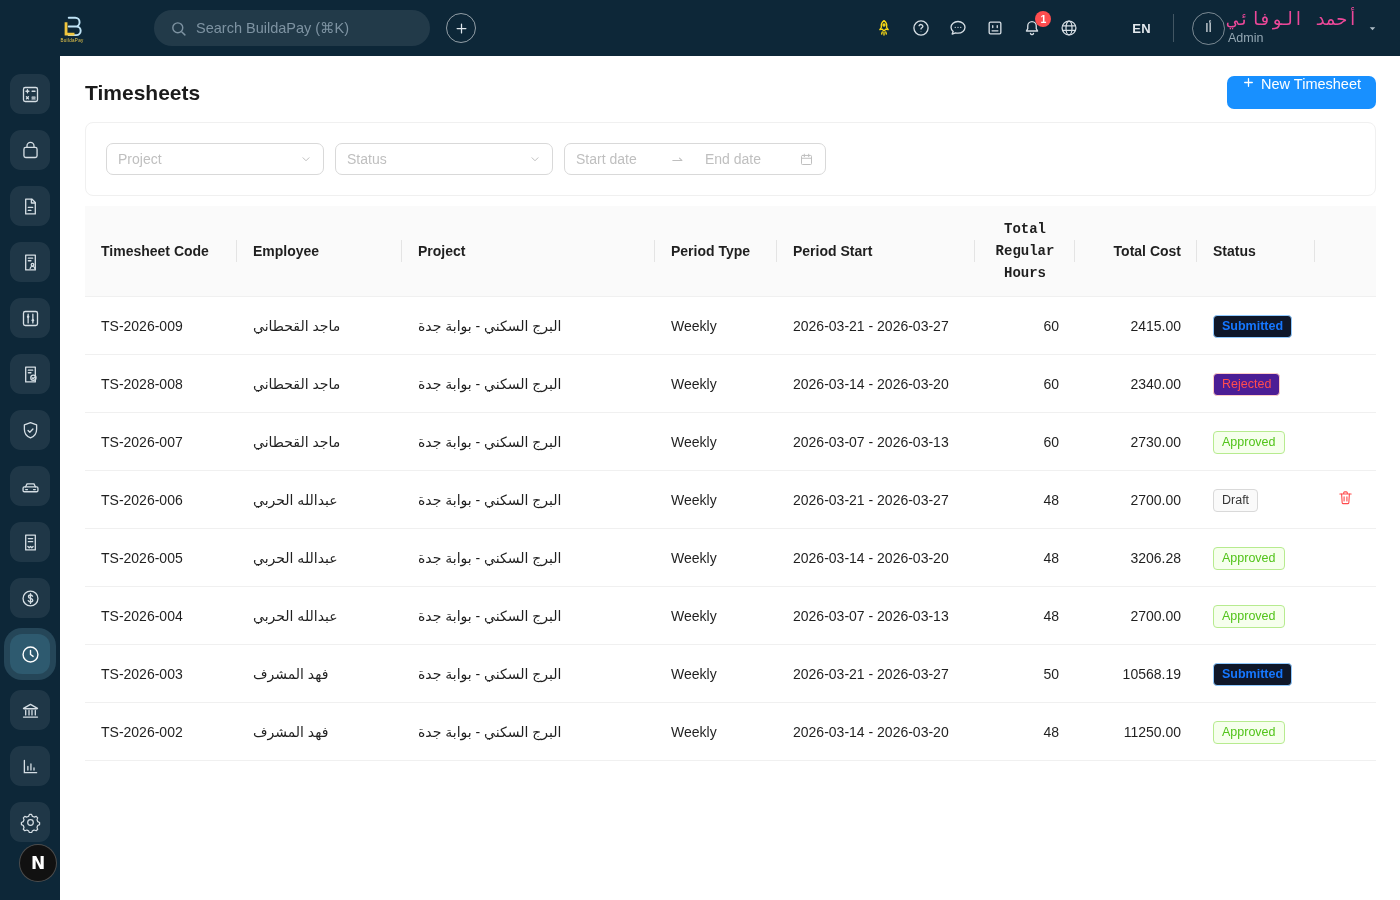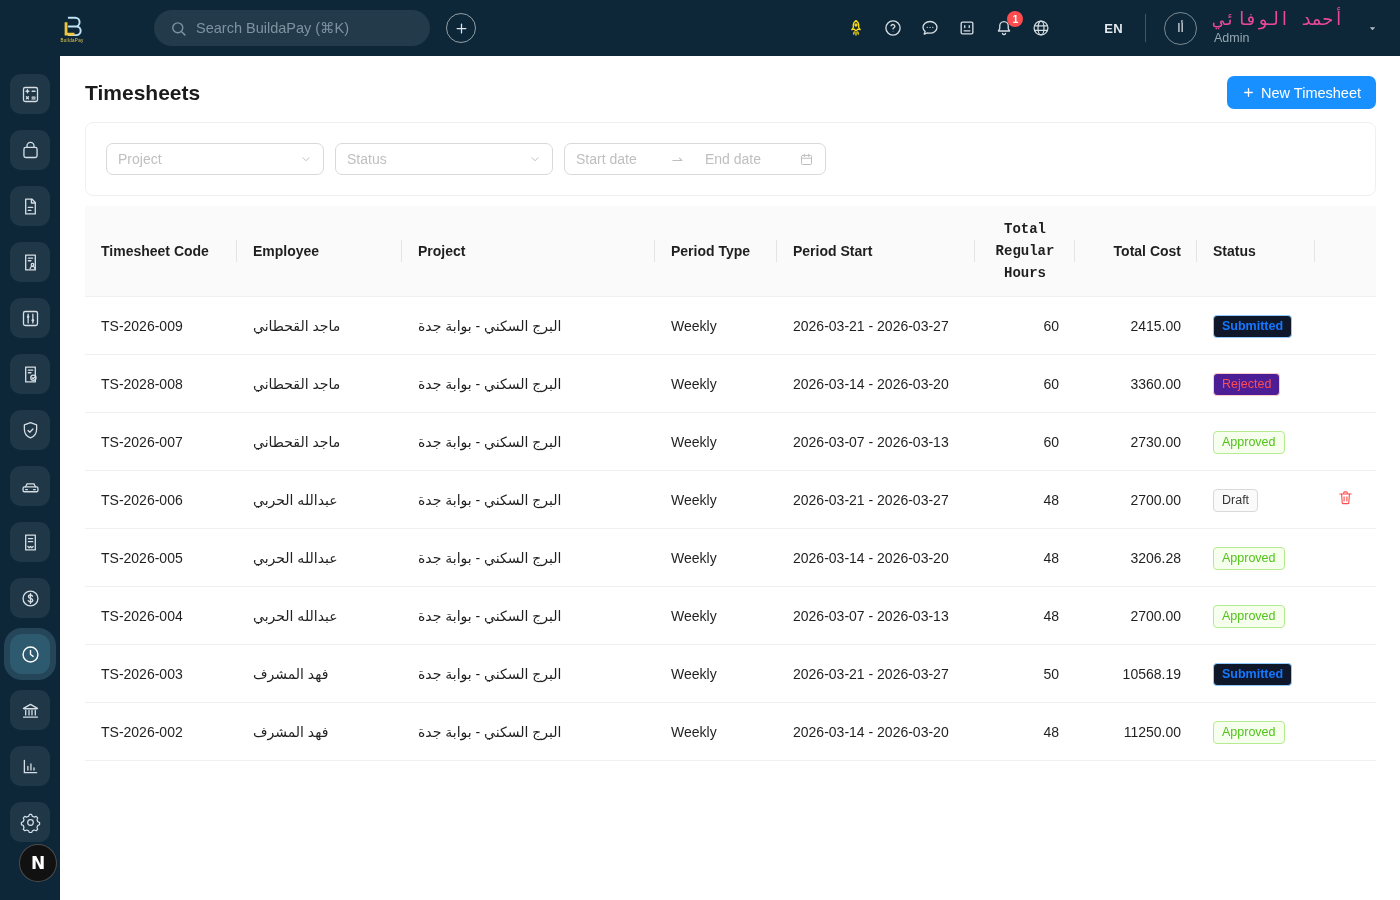--- a/index.html
+++ b/index.html
@@ -25,21 +25,21 @@
   .top-icons { display:flex; align-items:center; gap:17px; color:#d6dee4; }
   .icon-btn { background:none; border:none; color:inherit; cursor:pointer; position:relative;
     display:flex; align-items:center; padding:0; }
   .icon-btn.rocket { color:#fadb14; }
   .badge { position:absolute; top:-7px; right:-9px; min-width:16px; height:16px;
     background:#ff4d4f; color:#fff; border-radius:8px; font-size:10.5px; line-height:16px;
     text-align:center; padding:0 4px; font-weight:700; }
   .lang { display:flex; align-items:center; gap:5px; cursor:pointer; }
   .lang-label { font-size:13px; font-weight:700; color:#e3e9ee; letter-spacing:.3px;margin-left:48px; }
   .top-divider { width:1px; height:28px; background:rgba(255,255,255,.22); margin:0 18px 0 22px; }
-  .user-chip { display:flex; align-items:center; gap:17px; cursor:pointer; margin-right:22px; }
+  .user-chip { display:flex; align-items:center; gap:3px; cursor:pointer; margin-right:22px; }
   .avatar { width:33px; height:33px; border-radius:50%; border:1px solid rgba(255,255,255,.45);
     color:#e9eef2; font-size:12px; display:flex; align-items:center; justify-content:center; }
   .user-meta { display:flex; flex-direction:column; line-height:1.25; }
   .user-name { font-size:18px; color:#ec4899; direction:rtl;font-family:Liberation Mono, monospace; }
   .user-role { font-size:12.5px; color:#94a7b3; }
   .caret { color:#aebcc6; margin-left:6px; }
 
   
   .sidebar { position:fixed; top:56px; left:0; width:60px; height:844px; background:#0d2738;
     display:flex; flex-direction:column; align-items:center; padding-top:18px; gap:16px; z-index:15; }
@@ -49,21 +49,21 @@
   .dev-badge { position:fixed; left:19px; bottom:18px; width:38px; height:38px; border-radius:50%;
     background:#111; border:1px solid rgba(255,255,255,.25); color:#fff; font-size:17px; font-weight:700;
     display:flex; align-items:center; justify-content:center; cursor:pointer; z-index:30;
     font-family:"DejaVu Sans",sans-serif; }
 
   
   .main { position:absolute; top:56px; left:60px; width:1340px; height:844px;
     background:#fff; padding:20px 24px 0 25px; }
   .page-head { display:flex; align-items:center; justify-content:space-between; }
   .page-title { font-size:21px; font-weight:700; color:#1b1b1b; }
-  .btn-primary { display:flex; align-items:center; gap:6px; background:#1890ff; color:#fff;
+  .btn-primary { display:flex; gap:6px; background:#1890ff; color:#fff;
     border:none; border-radius:7px; height:33px; padding:0 15px; font-size:14.5px;
     font-family:inherit; cursor:pointer; }
 
   .filter-card { margin-top:13px; border:1px solid #f0f0f0; border-radius:8px;
     padding:20px; display:flex; gap:11px; background:#fff; }
   .ant-select { width:218px; height:32px; border:1px solid #d9d9d9; border-radius:7px;
     display:flex; align-items:center; justify-content:space-between; padding:0 11px;
     font-size:14px; color:#bfbfbf; cursor:pointer; background:#fff; }
   .ant-range { width:262px; height:32px; border:1px solid #d9d9d9; border-radius:7px;
     display:flex; align-items:center; gap:20px; padding:0 11px; font-size:14px;
@@ -364,21 +364,21 @@
       </button>
     </td>
   </tr>
           <tr>
     <td>TS-2028-008</td>
     <td class="rtl-cell">ماجد القحطاني</td>
     <td class="rtl-cell">البرج السكني - بوابة جدة</td>
     <td>Weekly</td>
     <td>2026-03-14 - 2026-03-20</td>
     <td class="c-right">60</td>
-    <td class="c-right">3360.00</td>
+    <td class="c-right">2340.00</td>
     <td>
       <span class="tag tag-error">Rejected</span>
     </td>
     <td class="c-center">
       <button class="del-btn" style="visibility: hidden;">
         <svg width="17" height="17" viewBox="0 0 24 24" fill="none" stroke="currentColor" stroke-width="1.6" stroke-linecap="round" stroke-linejoin="round">
           <path d="M4 7h16M9.5 7V5.2A1.2 1.2 0 0 1 10.7 4h2.6a1.2 1.2 0 0 1 1.2 1.2V7"></path>
           <path d="M6.5 7l.8 12.3a1.5 1.5 0 0 0 1.5 1.4h6.4a1.5 1.5 0 0 0 1.5-1.4L17.5 7"></path>
           <path d="M10 11v6M14 11v6"></path>
         </svg>

